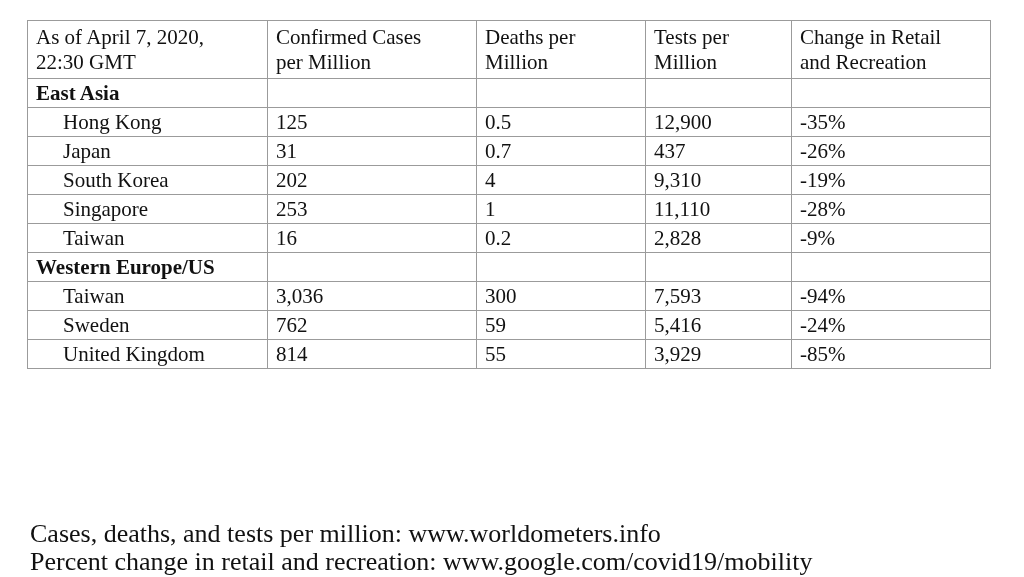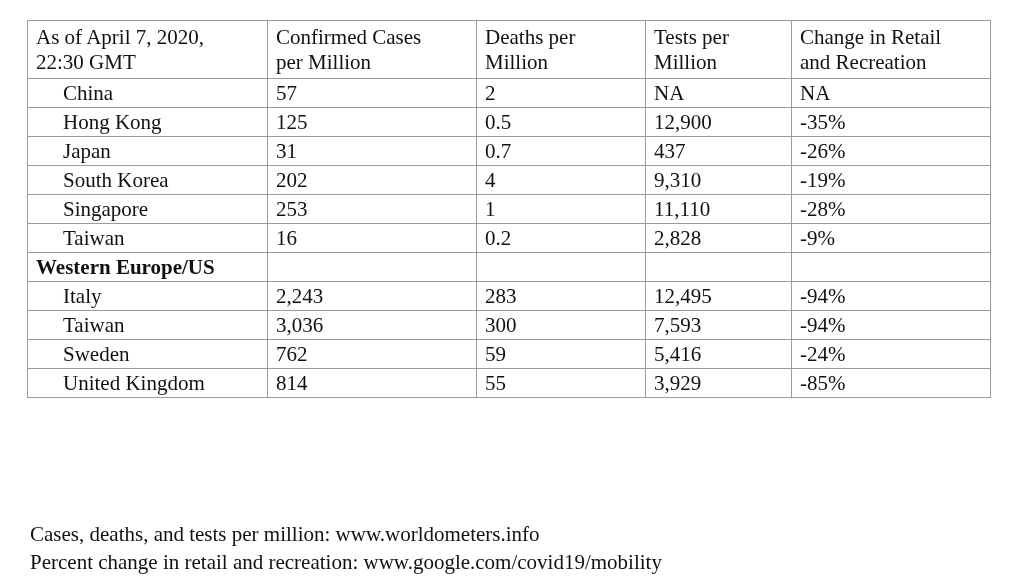--- a/index.html
+++ b/index.html
@@ -48,21 +48,21 @@
   tr.region-row td.label-cell {
     font-weight: bold;
   }
   tr.country-row td.label-cell {
     padding-left: 35px;
   }
   .footnotes {
     position: absolute;
     left: 30px;
     top: 520px;
-    font-size: 21px;
+    font-size: 26px;
     line-height: 28px;
   }
   .footnote { white-space: nowrap; }
 </style>
 </head>
 <body>
 
 <div class="page">
 
   <table class="data-table">
@@ -81,26 +81,26 @@
 per Million</th>
         <th>Deaths per
 Million</th>
         <th>Tests per
 Million</th>
         <th>Change in Retail
 and Recreation</th>
       </tr>
     </thead>
     <tbody>
-        <tr class="body-row country-row">
-          <td class="label-cell">China</td>
-          <td class="value-cell">57</td>
-          <td class="value-cell">2</td>
-          <td class="value-cell">NA</td>
-          <td class="value-cell">NA</td>
+        <tr class="body-row region-row">
+          <td class="label-cell">East Asia</td>
+          <td class="value-cell"></td>
+          <td class="value-cell"></td>
+          <td class="value-cell"></td>
+          <td class="value-cell"></td>
         </tr>
         <tr class="body-row country-row">
           <td class="label-cell">Hong Kong</td>
           <td class="value-cell">125</td>
           <td class="value-cell">0.5</td>
           <td class="value-cell">12,900</td>
           <td class="value-cell">-35%</td>
         </tr>
         <tr class="body-row country-row">
           <td class="label-cell">Japan</td>
@@ -131,27 +131,20 @@
           <td class="value-cell">-9%</td>
         </tr>
         <tr class="body-row region-row">
           <td class="label-cell">Western Europe/US</td>
           <td class="value-cell"></td>
           <td class="value-cell"></td>
           <td class="value-cell"></td>
           <td class="value-cell"></td>
         </tr>
         <tr class="body-row country-row">
-          <td class="label-cell">Italy</td>
-          <td class="value-cell">2,243</td>
-          <td class="value-cell">283</td>
-          <td class="value-cell">12,495</td>
-          <td class="value-cell">-94%</td>
-        </tr>
-        <tr class="body-row country-row">
           <td class="label-cell">Taiwan</td>
           <td class="value-cell">3,036</td>
           <td class="value-cell">300</td>
           <td class="value-cell">7,593</td>
           <td class="value-cell">-94%</td>
         </tr>
         <tr class="body-row country-row">
           <td class="label-cell">Sweden</td>
           <td class="value-cell">762</td>
           <td class="value-cell">59</td>

